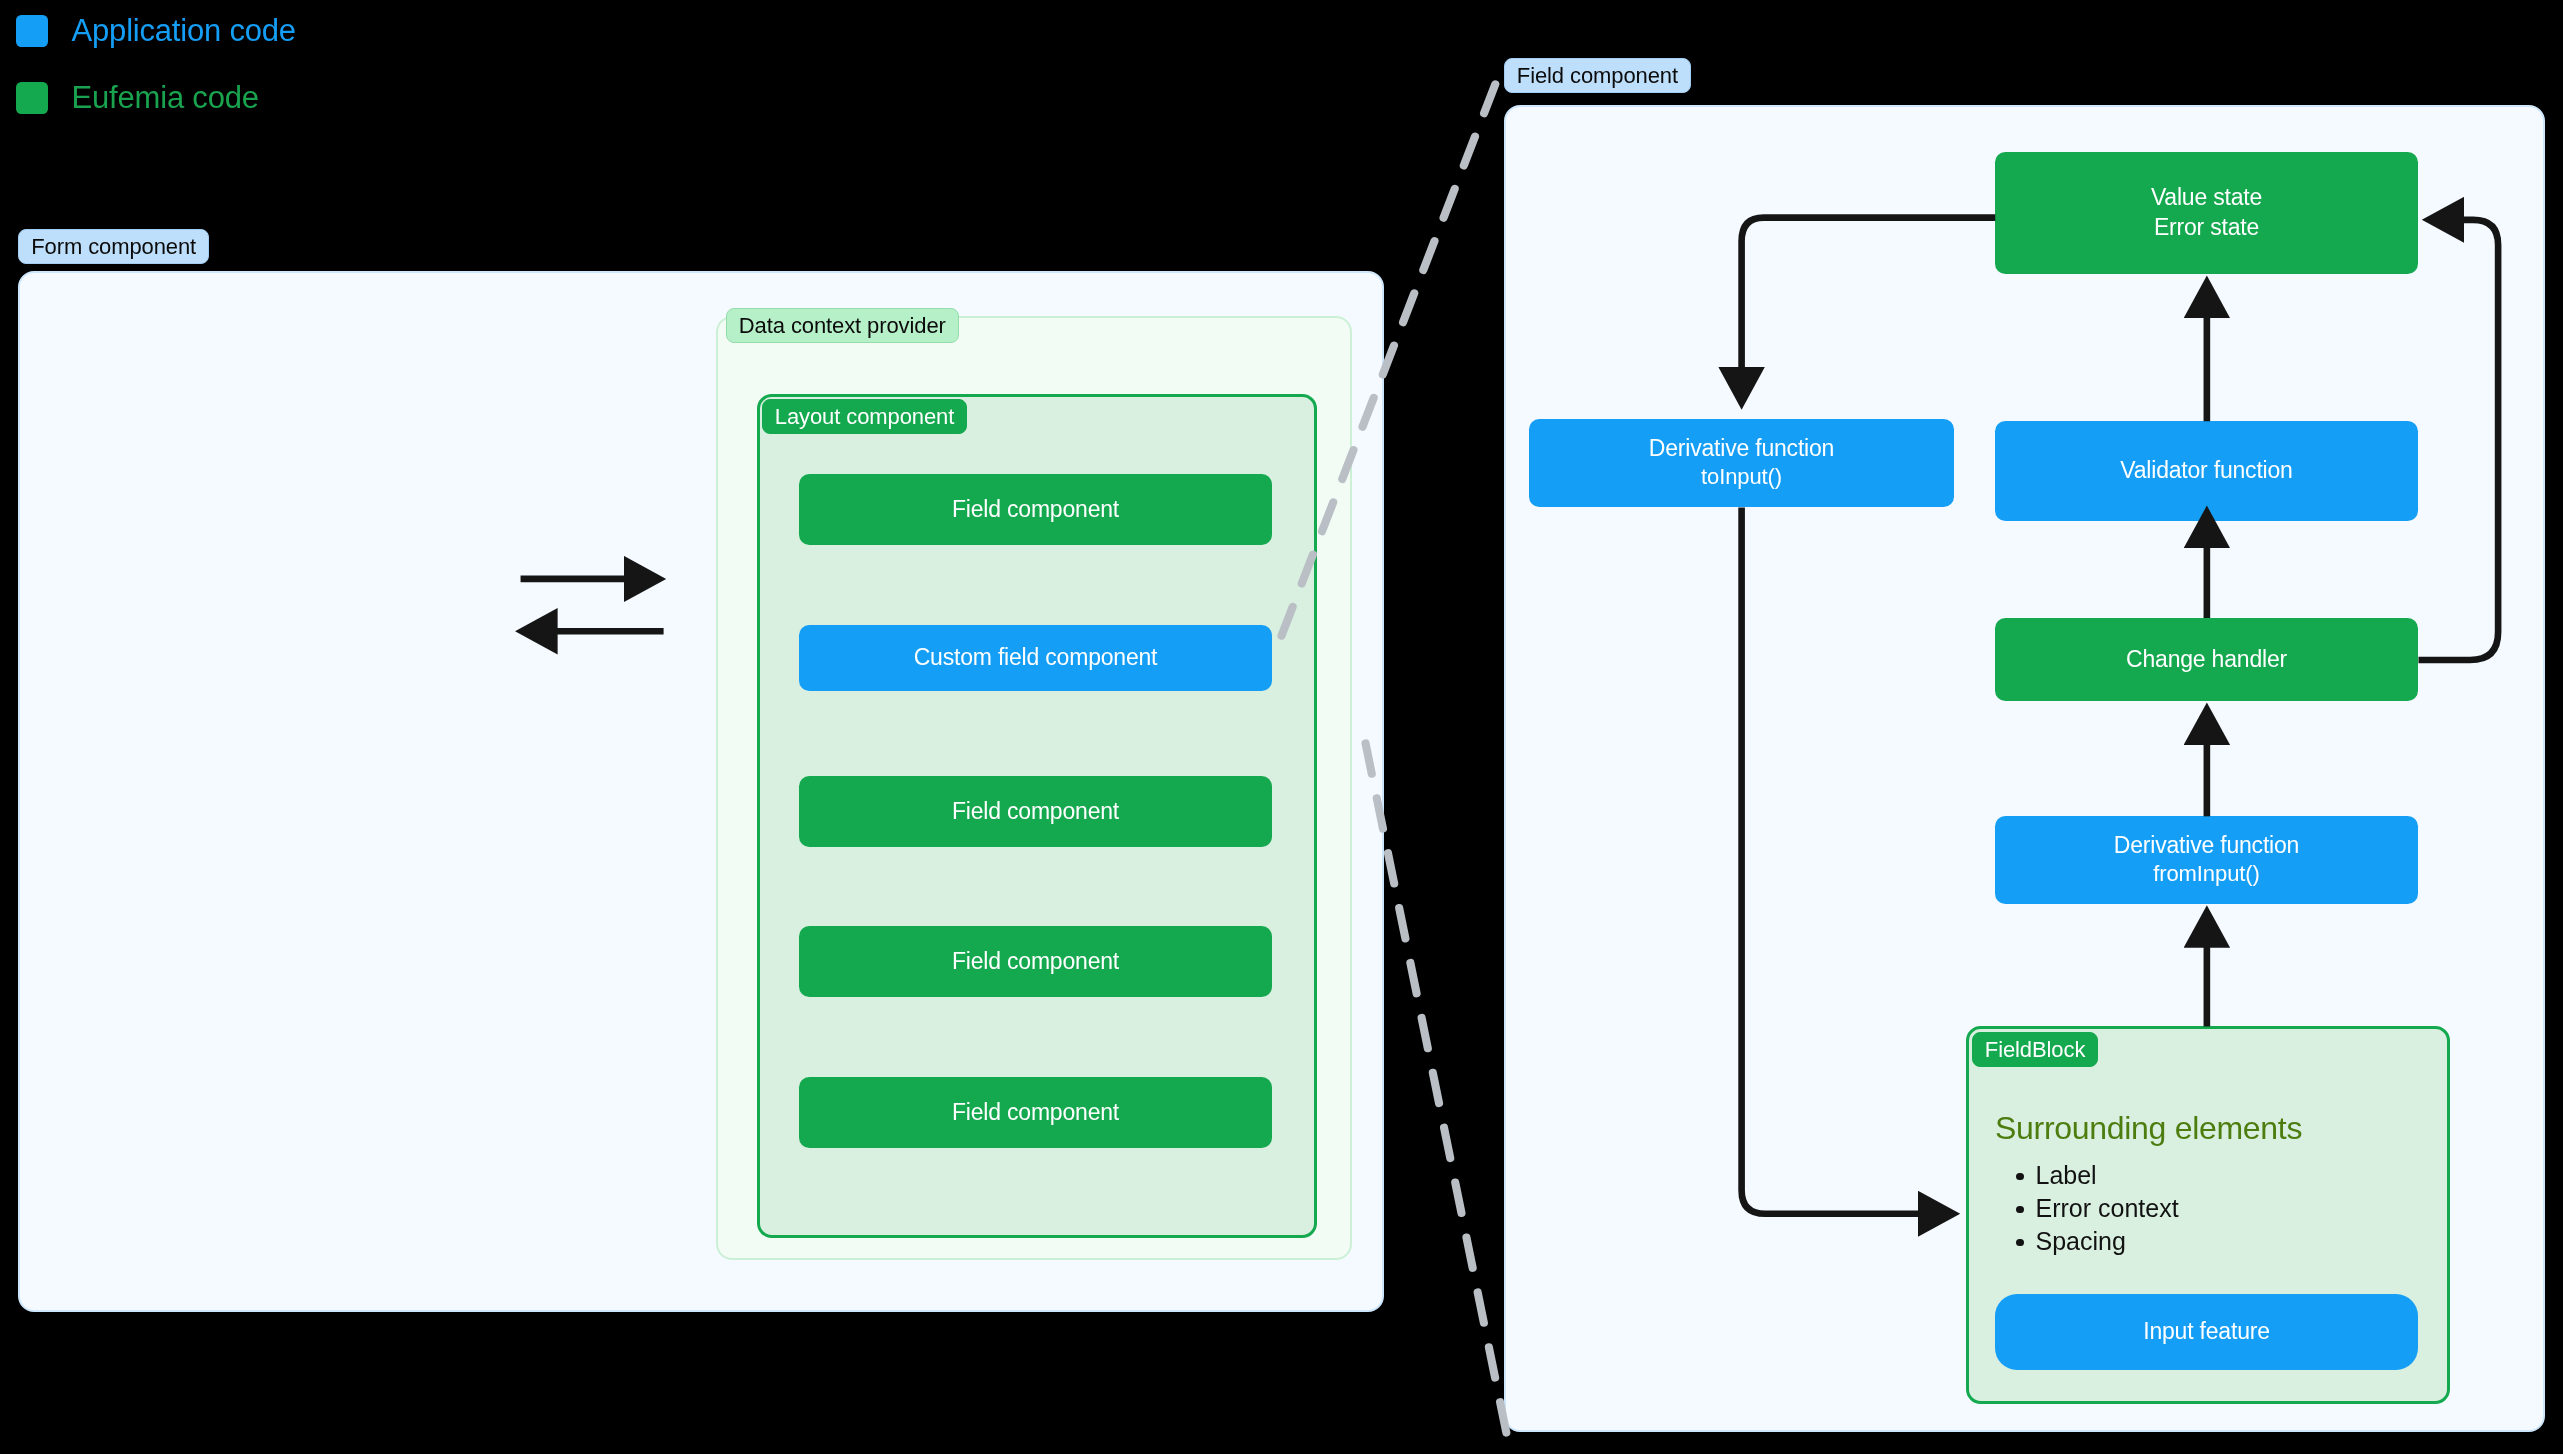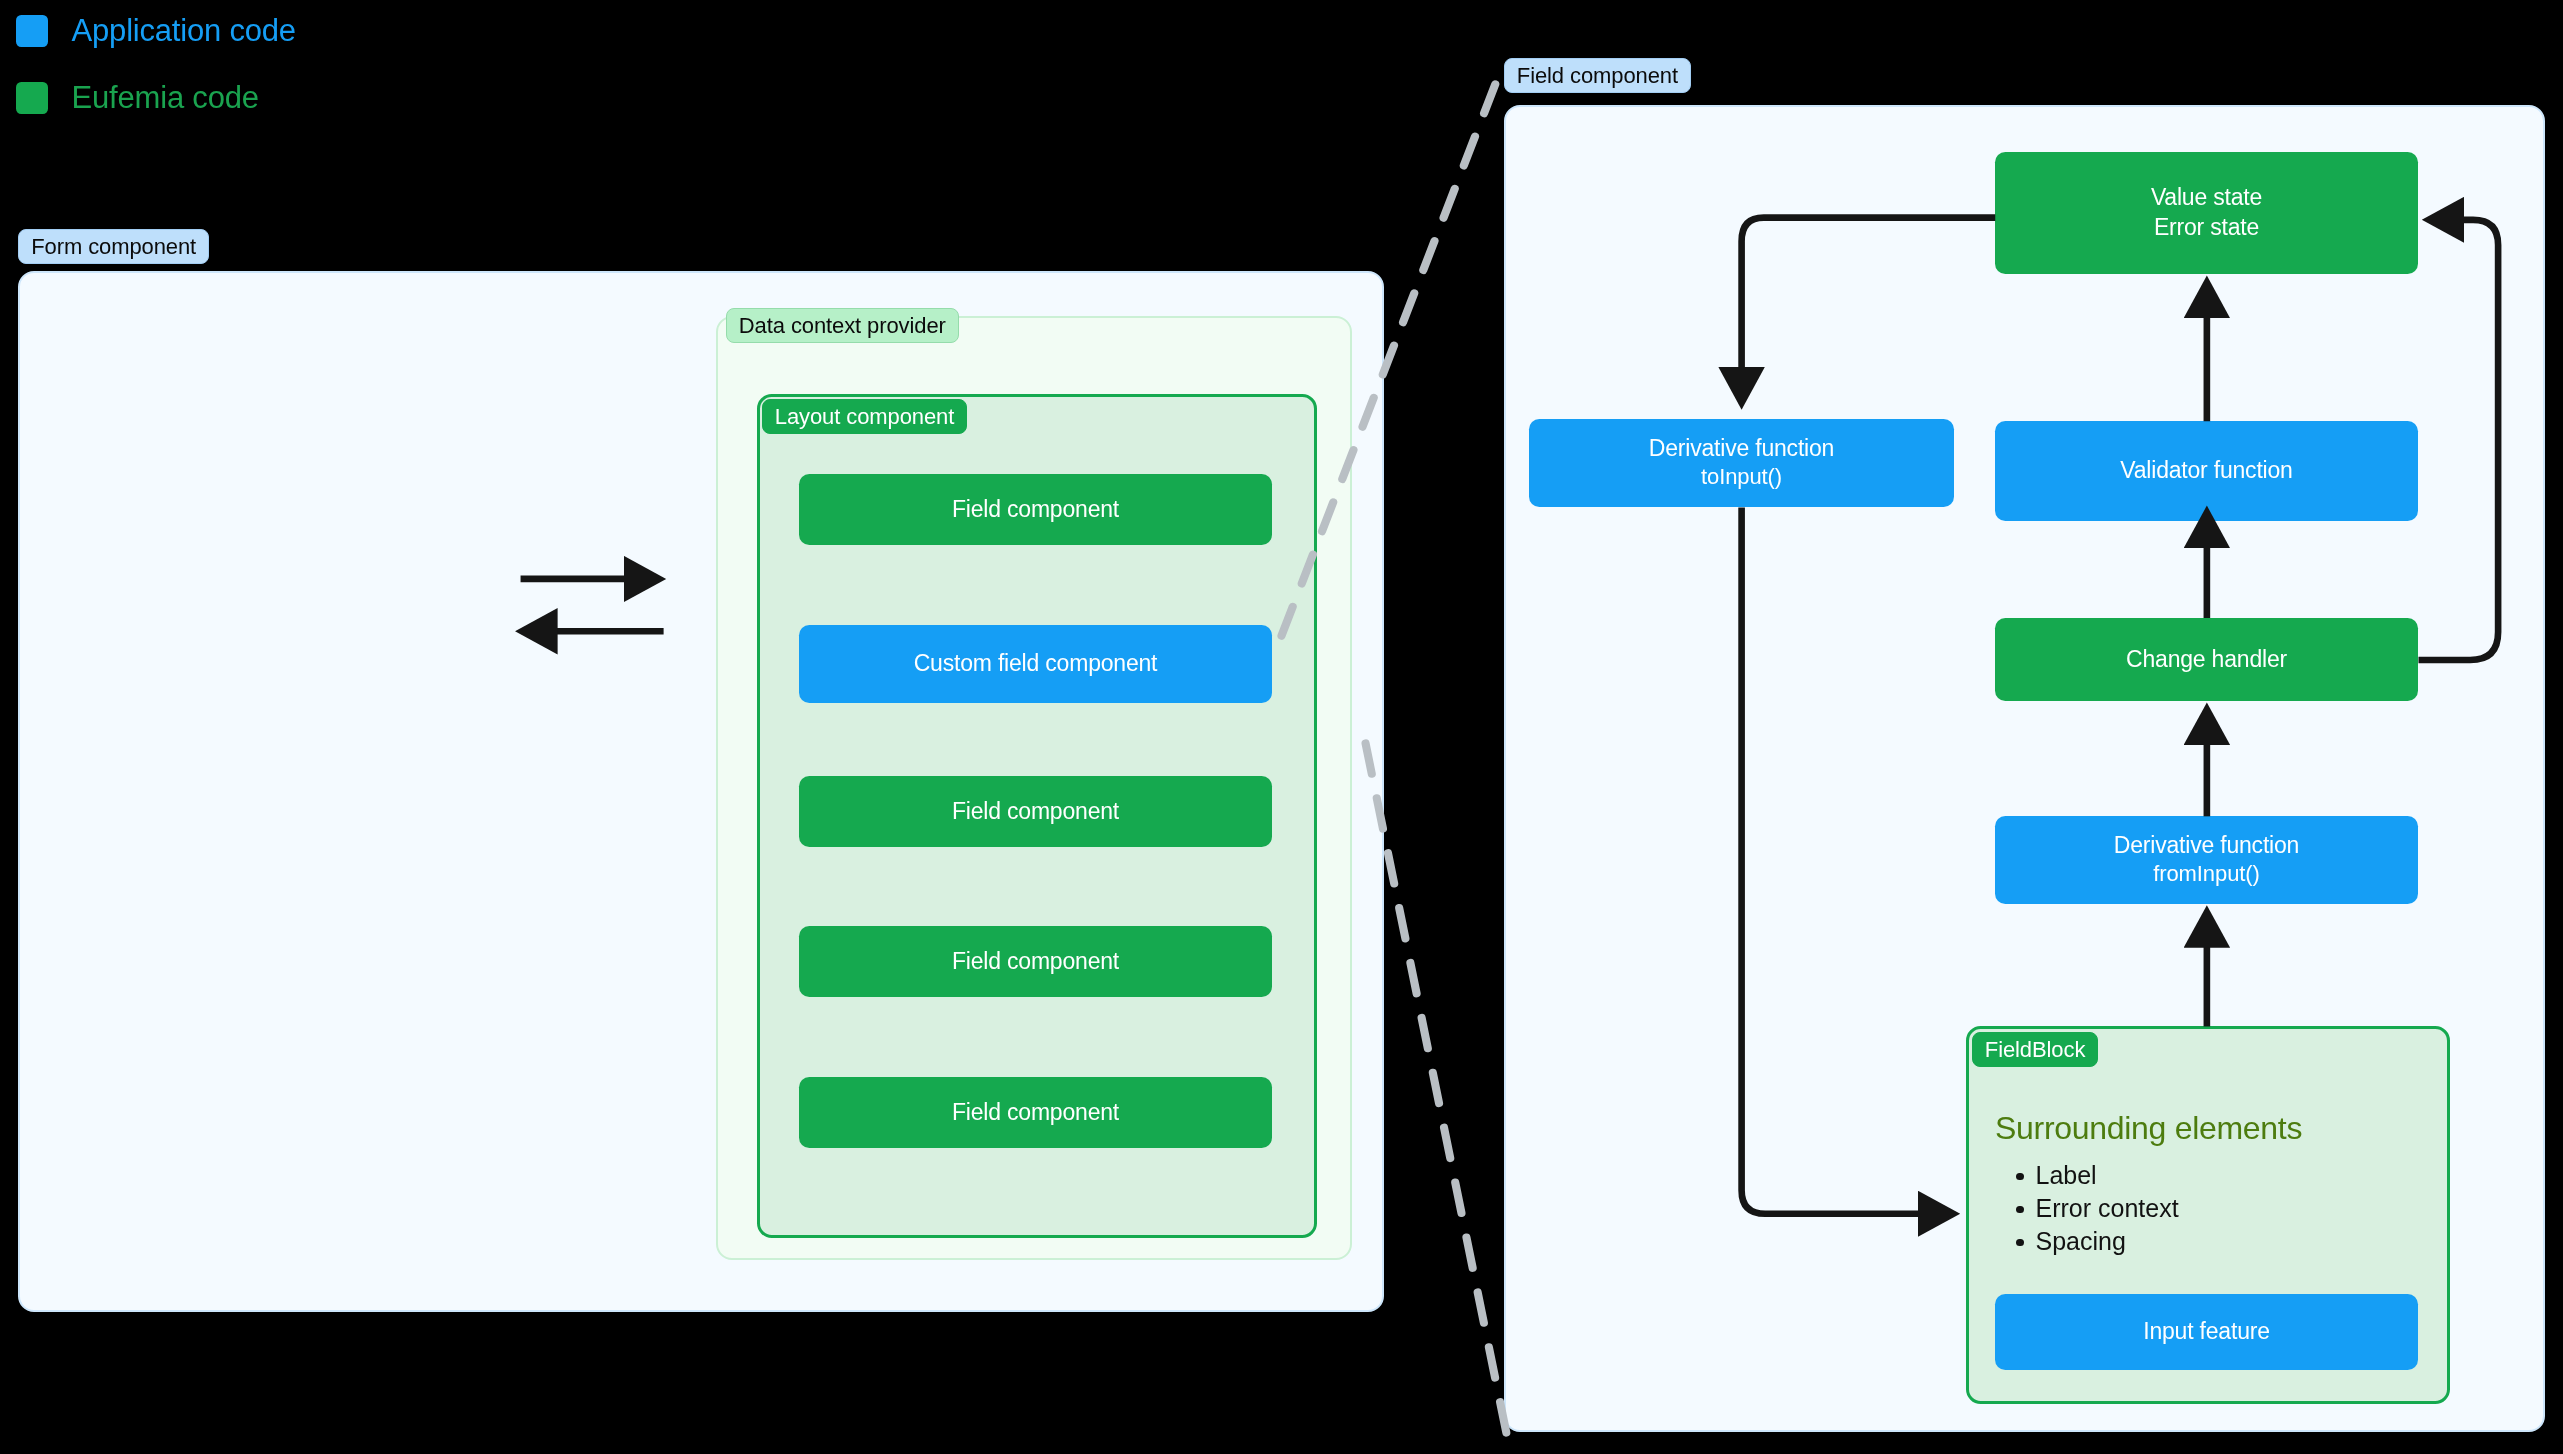--- a/index.html
+++ b/index.html
@@ -82,21 +82,21 @@
 
   <div class="panel" style="left:716px; top:316px; width:636px; height:944px; background:#f2fcf4; border:2.2px solid #cbf0d5;"></div>
   <div class="panel-badge badge-greenlight" style="left:726px; top:308px;">Data context provider</div>
 
   <div class="panel" style="left:757px; top:394px; width:560px; height:844px; background:#d9f0e0; border:3.7px solid #15a94f; border-radius:14.7px;"></div>
   <div class="panel-badge badge-greensolid" style="left:762px; top:399px;">Layout component</div>
 
   <div class="box box-green" style="left:799px; top:474px; width:473px; height:71px;">
     <span class="t1">Field component</span>
   </div>
-  <div class="box box-blue" style="left:799px; top:625px; width:473px; height:78px;">
+  <div class="box box-blue" style="left:799px; top:625px; width:473px; height:66px;">
     <span class="t1">Custom field component</span>
   </div>
   <div class="box box-green" style="left:799px; top:776px; width:473px; height:71px;">
     <span class="t1">Field component</span>
   </div>
   <div class="box box-green" style="left:799px; top:926px; width:473px; height:71px;">
     <span class="t1">Field component</span>
   </div>
   <div class="box box-green" style="left:799px; top:1077px; width:473px; height:71px;">
     <span class="t1">Field component</span>
@@ -133,21 +133,21 @@
   <div class="panel-badge badge-greensolid" style="left:1972px; top:1032px;">FieldBlock</div>
 
   <span class="fb-title" style="left:1995px; top:1110px;">Surrounding elements</span>
 
   <ul class="fb-list" style="left:2006px; top:1159px;">
     <li>Label</li>
     <li>Error context</li>
     <li>Spacing</li>
   </ul>
 
-  <div class="box box-blue" style="left:1995px; top:1294px; width:423px; height:76px;">
+  <div class="box box-blue" style="left:1995px; top:1294px; width:423px; height:76px;border-radius:22px;">
     <span class="t1">Input feature</span>
   </div>
 
   <svg class="wires" viewBox="0 0 3476 1973">
     <defs>
       <marker id="ah" viewBox="0 0 12 12" refX="9" refY="6" markerWidth="7" markerHeight="7" orient="auto-start-reverse">
         <path d="M 0 0 L 11 6 L 0 12 z" fill="#151515"></path>
       </marker>
     </defs>
 

